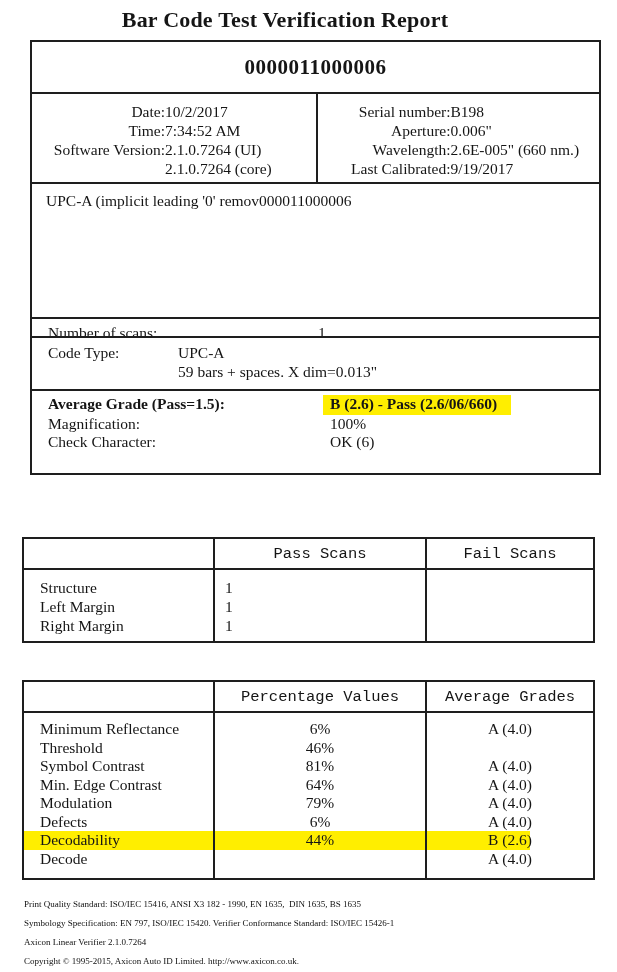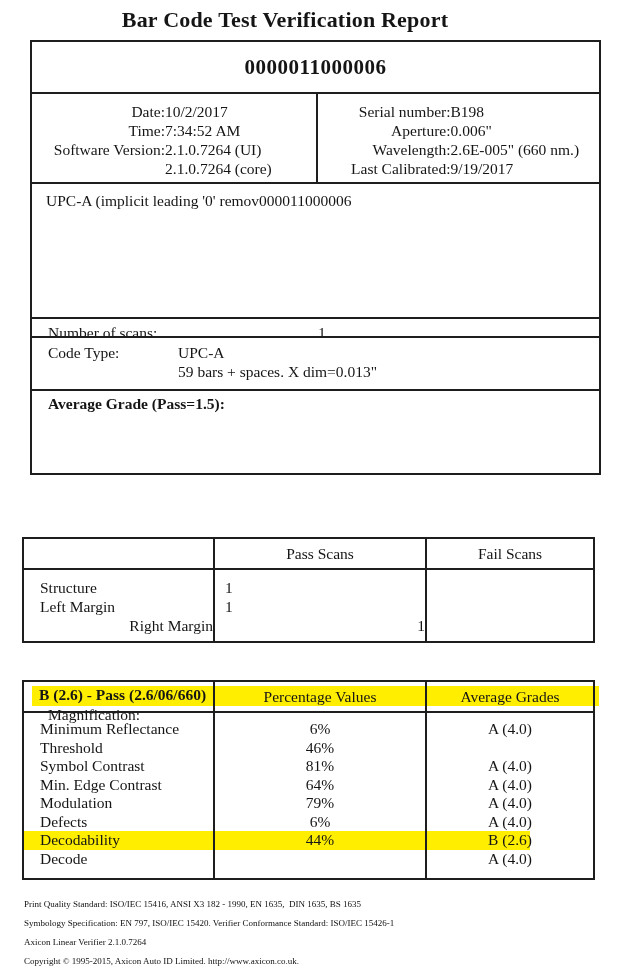--- a/index.html
+++ b/index.html
@@ -31,34 +31,34 @@
   .info-row { display:flex; }
   .info-label { width:118px; flex:0 0 118px; }
   .sec-symbology { height:135px; padding:8px 12px 0 14px; font-size:15.5px; }
   .sec-scans { height:19px; font-size:15.5px; }
   .sec-scans .row-label { position:absolute; left:16px; top:5px; }
   .sec-scans .row-value { position:absolute; left:286px; top:5px; }
   .sec-codetype { height:53px; padding:5px 0 0 0; font-size:15.5px; line-height:19px; }
   .ct-row { display:flex; }
   .ct-label { width:146px; flex:0 0 146px; padding-left:16px; }
   .sec-grades { height:84px; padding:4px 0 0 0; font-size:15.5px; line-height:18.5px; }
-  .grade-row { display:flex;flex-direction:column; }
+  .grade-row { display:flex; }
   .grade-row.b { font-weight:bold; }
   .grade-label { width:291px; flex:0 0 291px; padding-left:16px; }
   .grade-value { padding-left:7px; }
   .grade-value.hl { background:var(--hl); padding-right:14px; padding-bottom:1px; }
   
   table { border-collapse:collapse; table-layout:fixed; width:571px; position:absolute; left:22px; font-size:15.5px; }
   #scan-table { top:537px; }
   #param-table { top:680px; }
   table, th, td { border:2px solid var(--line); }
-  thead th { height:31px; font-weight:normal; text-align:center; vertical-align:middle; }
+  thead th { height:31px; font-weight:normal; text-align:center; vertical-align:middle;font-family:Liberation Mono, monospace; }
   tbody td { border-top:none; border-bottom:none; vertical-align:top; line-height:19px; }
   tbody tr:first-child td { padding-top:8px; }
-  #scan-table tbody tr:last-child td { padding-bottom:6px;text-align:right; }
+  #scan-table tbody tr:last-child td { padding-bottom:6px; }
   #param-table tbody td { line-height:18.5px; }
   #param-table tbody tr:first-child td { padding-top:7px; }
   #param-table tbody tr:last-child td { padding-bottom:10px; }
   td.c1 { padding-left:16px; }
   #scan-table td.c2 { padding-left:10px; }
   #param-table td.c2, #param-table td.c3 { text-align:center; }
   tr.hl-row td.c1, tr.hl-row td.c2 { background:var(--hl); }
   tr.hl-row td.c3 { background:linear-gradient(90deg, var(--hl) 0 62%, rgba(0,0,0,0) 62%); }
   
   .footer { position:absolute; left:24px; top:899px; font-size:9px; line-height:10px; color:#101010; }

